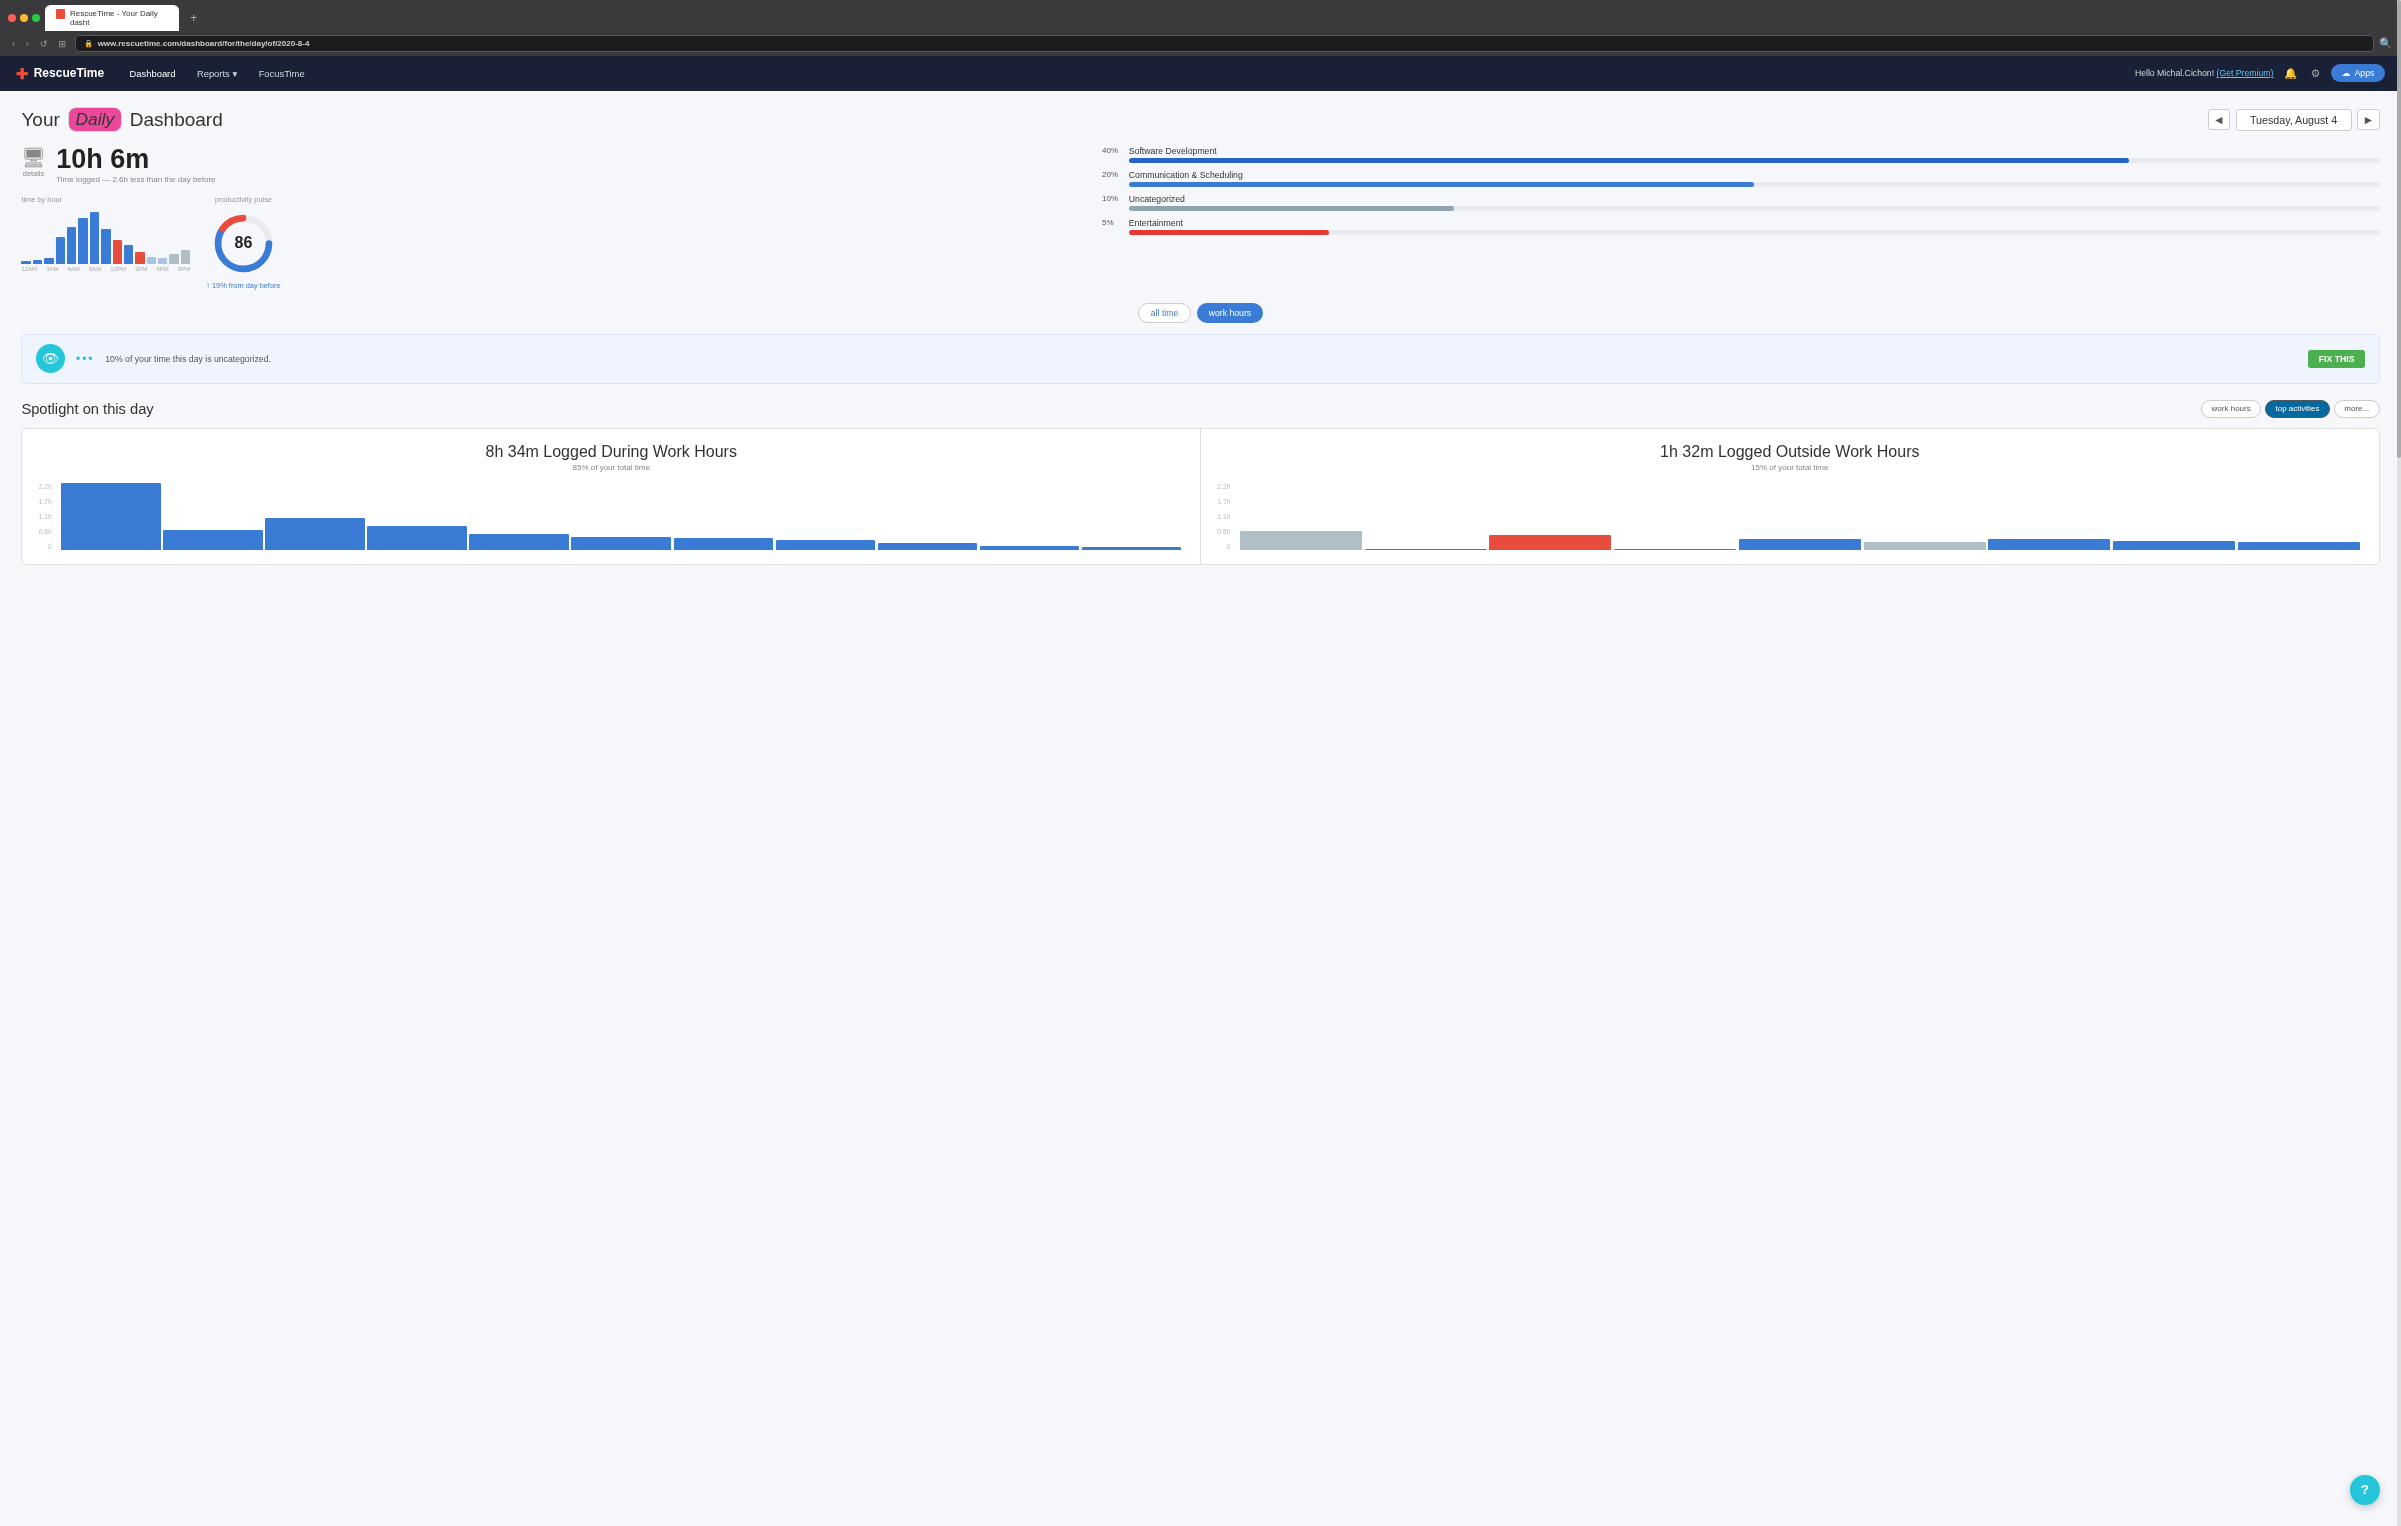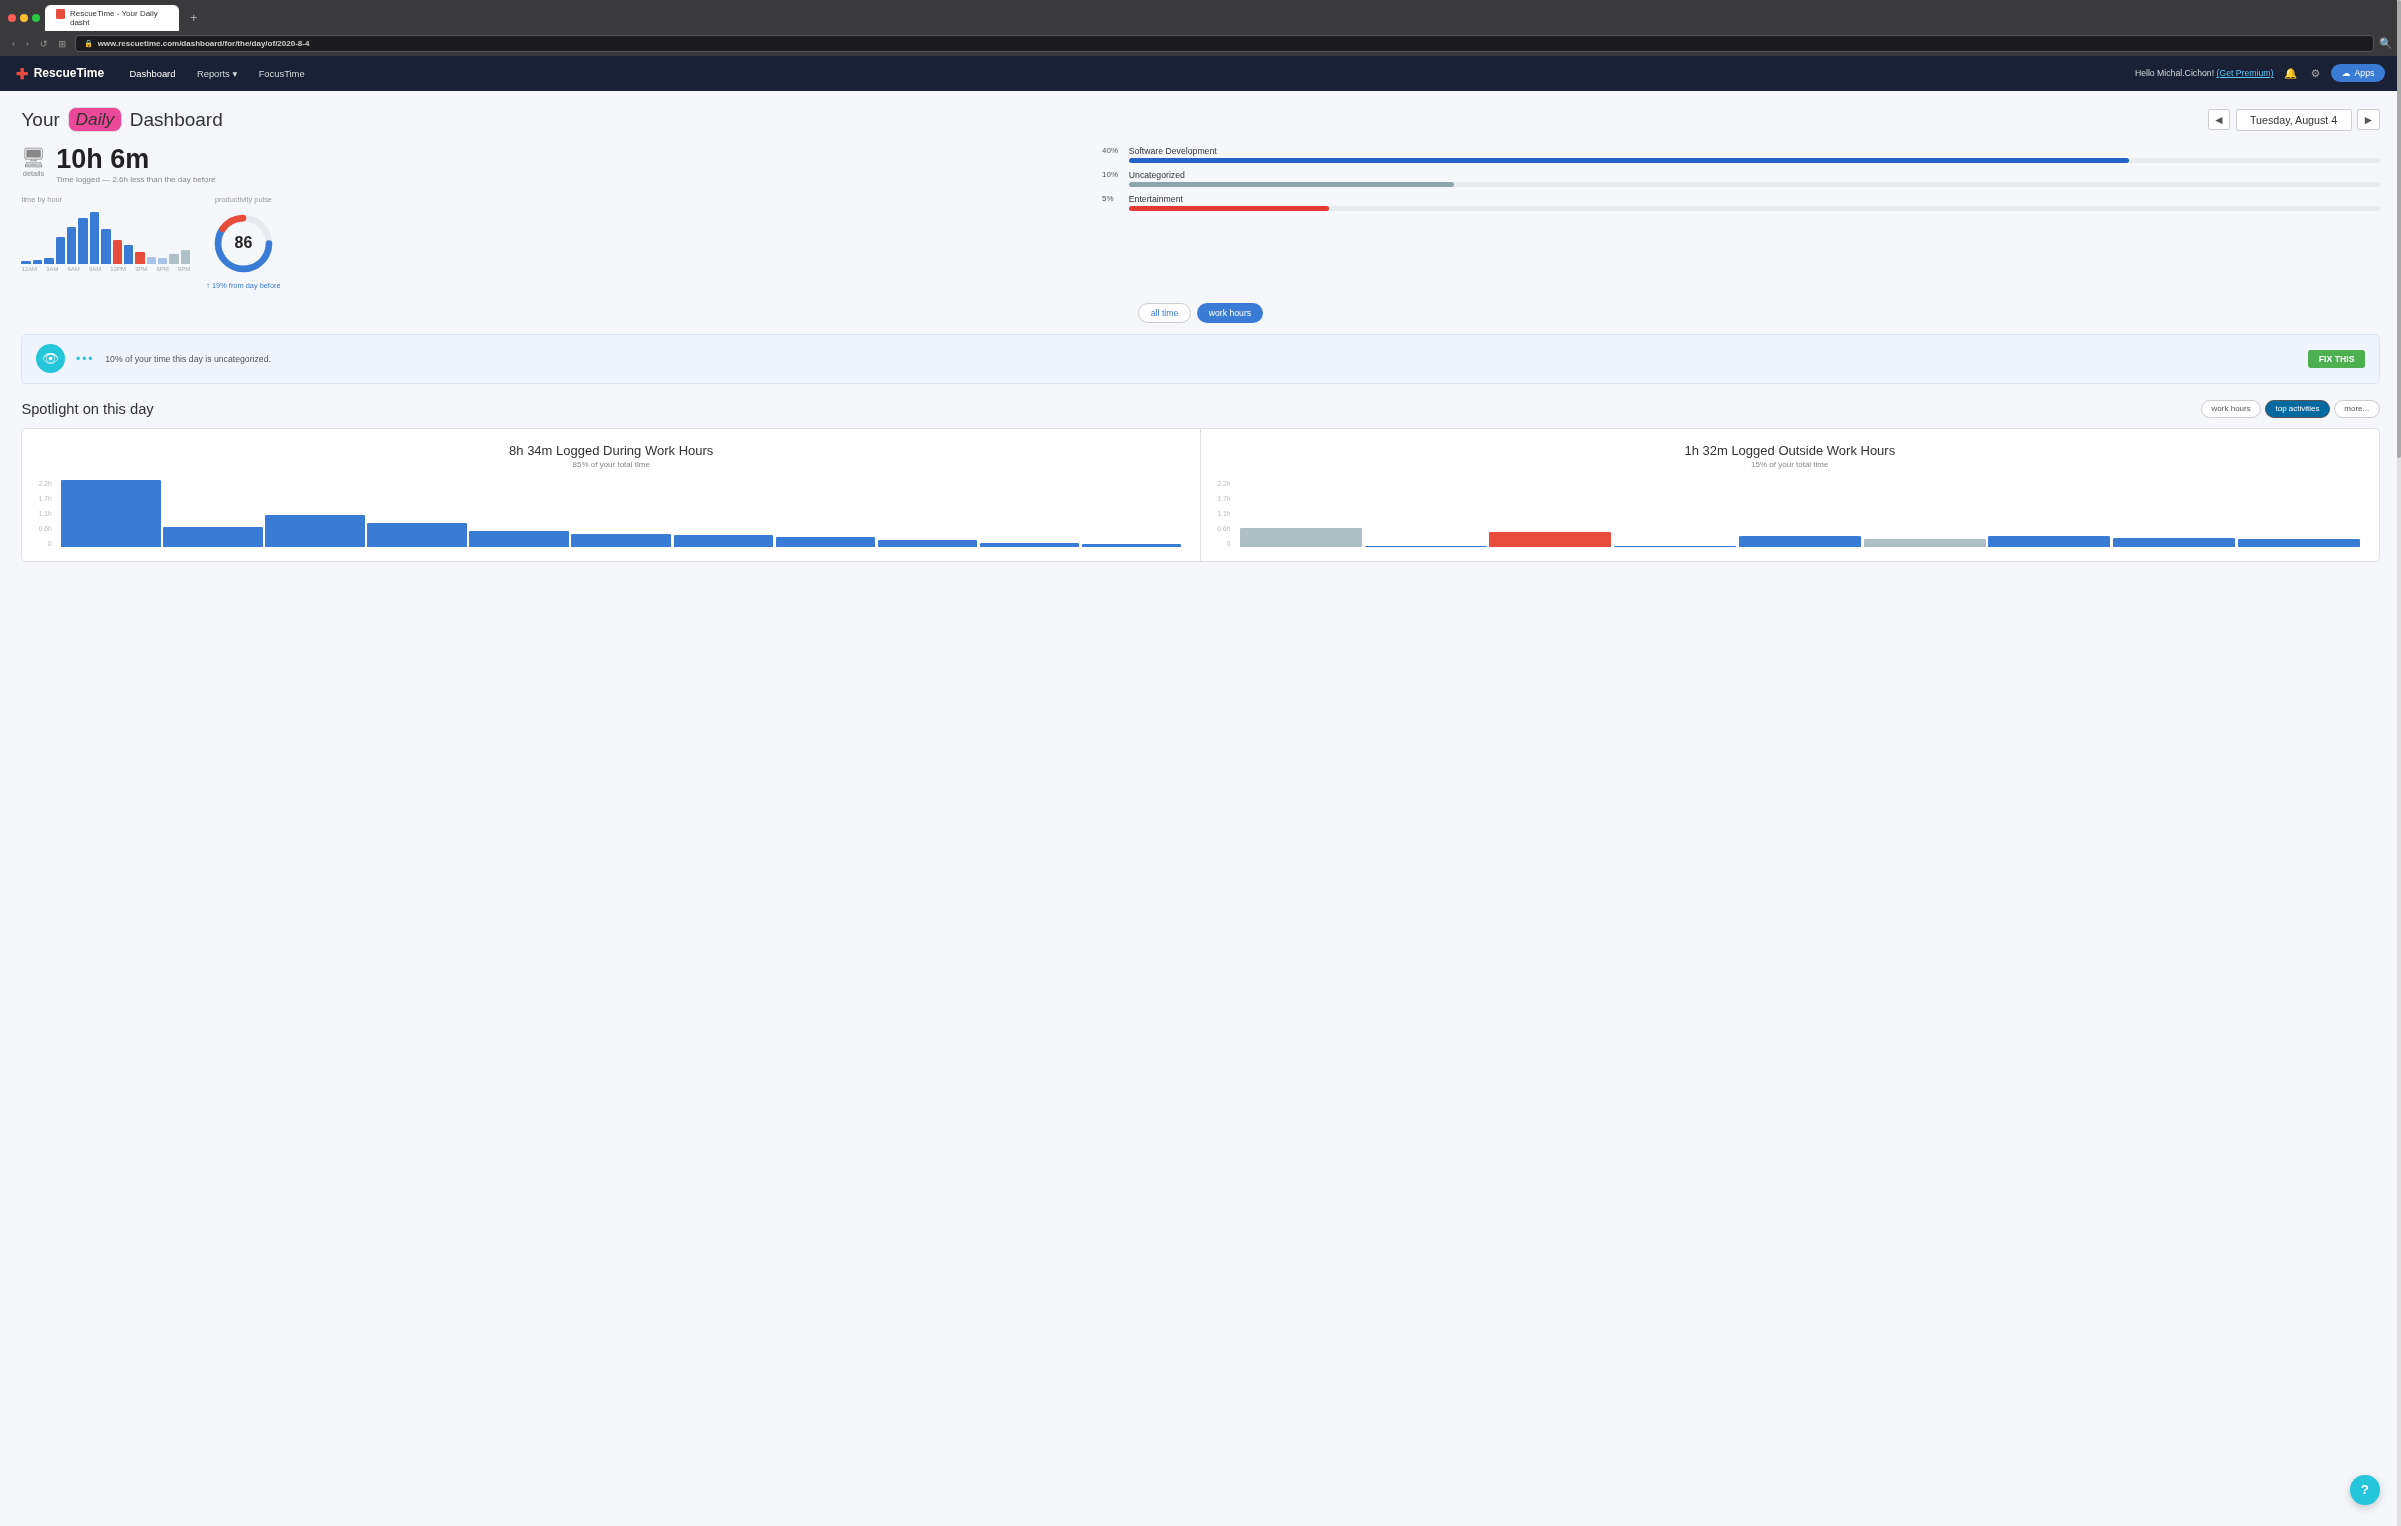--- a/index.html
+++ b/index.html
@@ -108,21 +108,21 @@
     .spotlight-header { display: flex; align-items: center; justify-content: space-between; margin-bottom: 10.7px; }
     .spotlight-title { font-size: 14.7px; color: #333; font-weight: 400; }
     .spotlight-tabs { display: flex; gap: 4px; }
     .spotlight-tab { padding: 3.4px 9.4px; border-radius: 13.4px; font-size: 8px; cursor: pointer; border: 0.7px solid #ccc; background: white; color: #555; }
     .spotlight-tab.active { background: #0369a1; color: white; border-color: #555; }
 
     
     .work-charts { display: flex; gap: 0; background: white; border-radius: 5.4px; border: 0.7px solid #e0e0e0; overflow: hidden; }
     .work-chart-section { flex: 1; padding: 13.4px; }
     .work-chart-section:first-child { border-right: 0.7px solid #e0e0e0; }
-    .work-chart-title { font-size: 13px; color: #333; text-align: center; margin-bottom: 2.7px; }
+    .work-chart-title { font-size: 16px; color: #333; text-align: center; margin-bottom: 2.7px; }
     .work-chart-subtitle { font-size: 8px; color: #888; text-align: center; margin-bottom: 10.7px; }
     .bar-chart2 { display: flex; align-items: flex-end; gap: 2.7px; height: 67px; padding: 0 5.4px; }
     .bar2 { background: #3a7bd5; border-radius: 1.3px 1.3px 0 0; flex: 1; min-height: 1.3px; }
     .bar2.red { background: #e74c3c; }
     .bar2.gray { background: #b0bec5; }
     .chart-area { display: flex; }
     .y-axis { display: flex; flex-direction: column; justify-content: space-between; font-size: 6.7px; color: #bbb; height: 67px; padding-right: 4px; width: 20px; text-align: right; }
 
     
     .help-btn { position: fixed; bottom: 21.4px; right: 21.4px; width: 29.5px; height: 29.5px; background: #26c6da; border-radius: 50%; display: flex; align-items: center; justify-content: center; color: white; font-size: 13.4px; font-weight: 700; cursor: pointer; box-shadow: 0 2.7px 8px rgba(0,0,0,0.2); }
@@ -277,20 +277,29 @@
           <div class="category-header">
             <span class="category-pct">40%</span>
             <span class="category-name">Software Development</span>
           </div>
           <div class="category-bar-track">
             <div class="category-bar-fill fill-blue" style="width:80%;"></div>
           </div>
         </div>
         <div class="category-row">
           <div class="category-header">
+            <span class="category-pct">20%</span>
+            <span class="category-name">Communication &amp; Scheduling</span>
+          </div>
+          <div class="category-bar-track">
+            <div class="category-bar-fill fill-blue2" style="width:50%;"></div>
+          </div>
+        </div>
+        <div class="category-row">
+          <div class="category-header">
             <span class="category-pct">10%</span>
             <span class="category-name">Uncategorized</span>
           </div>
           <div class="category-bar-track">
             <div class="category-bar-fill fill-gray" style="width:26%;"></div>
           </div>
         </div>
         <div class="category-row">
           <div class="category-header">
             <span class="category-pct">5%</span>

